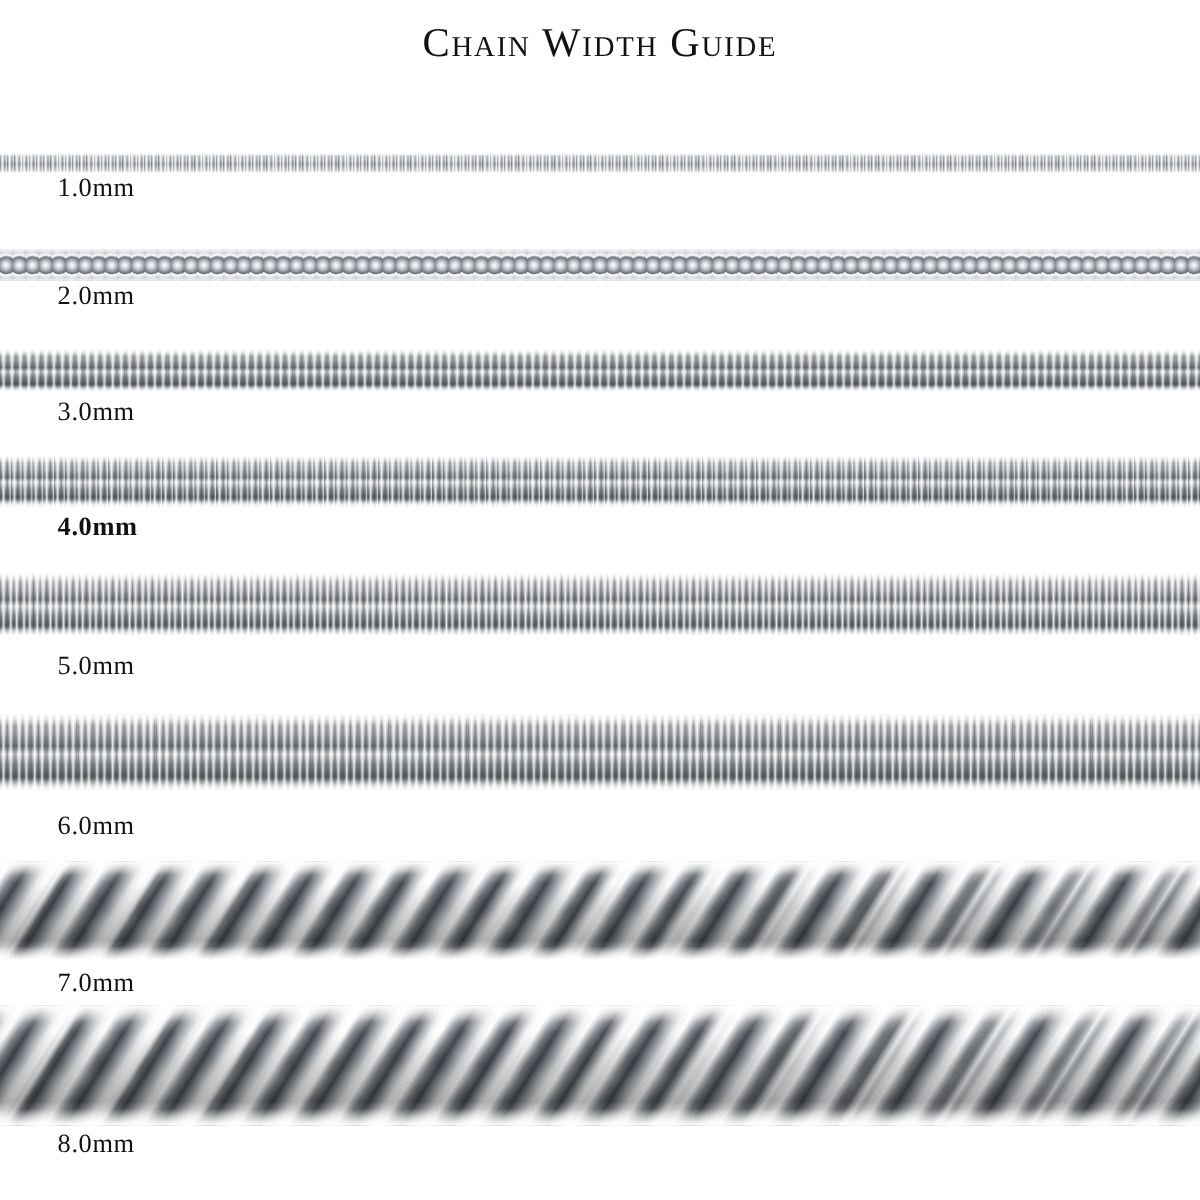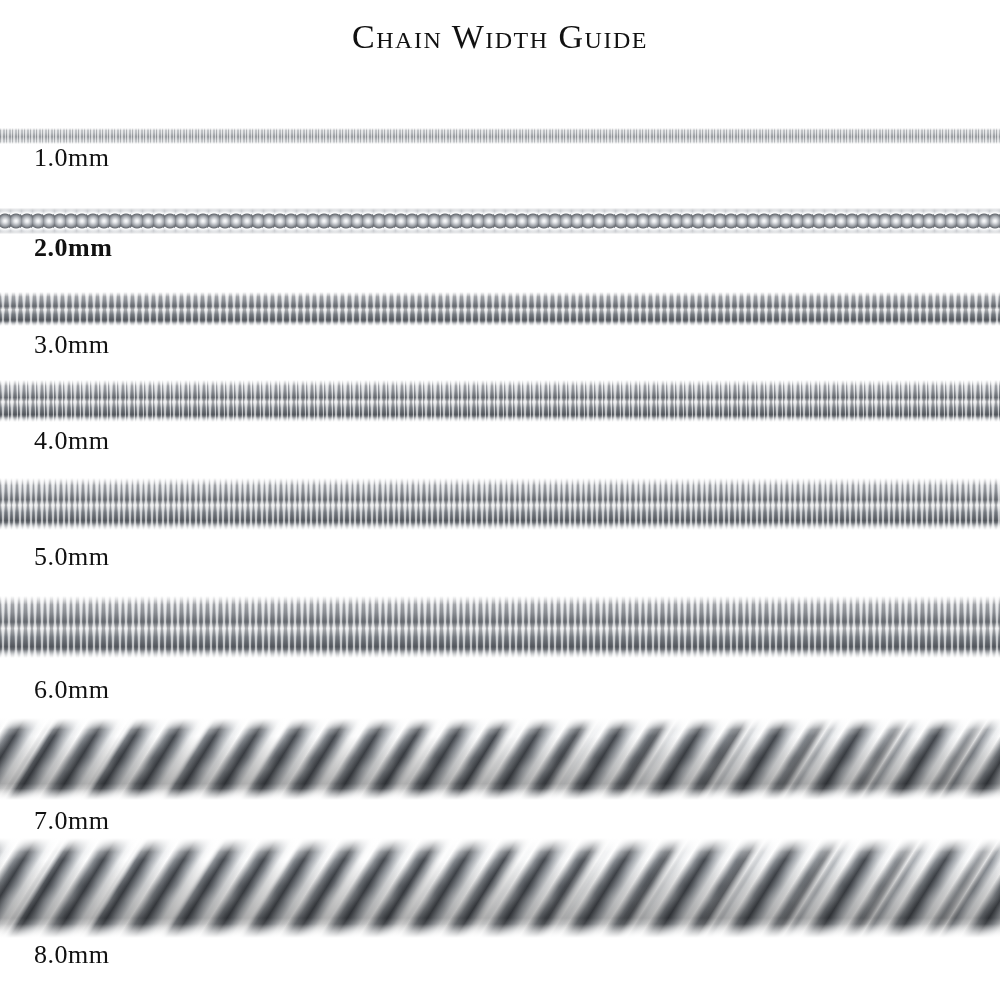--- a/index.html
+++ b/index.html
@@ -27,23 +27,23 @@
     font-variant: small-caps;
     white-space: nowrap;
   }
   .chain-row {
     position: absolute;
     left: 0;
     width: 1000px;
   }
   .chain-label {
     position: absolute;
-    left: 34px;
+    left: 48px;
     font-family: "Liberation Serif", serif;
-    font-size: 26px;
+    font-size: 22px;
     color: #111111;
     letter-spacing: 0.5px;
     white-space: nowrap;
   }
   .chain-strip {
     position: absolute;
     left: 0;
     width: 1000px;
     overflow: hidden;
   }
@@ -190,35 +190,35 @@
         <div class="metal"></div>
         <div class="edge-soft"></div>
       </div>
       <div class="chain-label" style="top: 143px;">1.0mm</div>
     </div>
     <div class="chain-row">
       <div class="chain-strip w20" style="top: 208px; height: 26px;">
         <div class="metal"></div>
         <div class="edge-soft"></div>
       </div>
-      <div class="chain-label" style="top: 233px; font-weight: bold;">2.0mm</div>
+      <div class="chain-label" style="top: 233px;">2.0mm</div>
     </div>
     <div class="chain-row">
       <div class="chain-strip snake w30" style="top: 292px; height: 34px;">
         <div class="metal"></div>
         <div class="edge-soft"></div>
       </div>
       <div class="chain-label" style="top: 330px; text-align: center;">3.0mm</div>
     </div>
     <div class="chain-row">
       <div class="chain-strip snake w40" style="top: 380px; height: 42px;">
         <div class="metal"></div>
         <div class="edge-soft"></div>
       </div>
-      <div class="chain-label" style="top: 426px;">4.0mm</div>
+      <div class="chain-label" style="top: 426px; font-weight: bold;">4.0mm</div>
     </div>
     <div class="chain-row">
       <div class="chain-strip snake w50" style="top: 478px; height: 52px;">
         <div class="metal"></div>
         <div class="edge-soft"></div>
       </div>
       <div class="chain-label" style="top: 542px;">5.0mm</div>
     </div>
     <div class="chain-row">
       <div class="chain-strip snake w60" style="top: 596px; height: 62px;">

